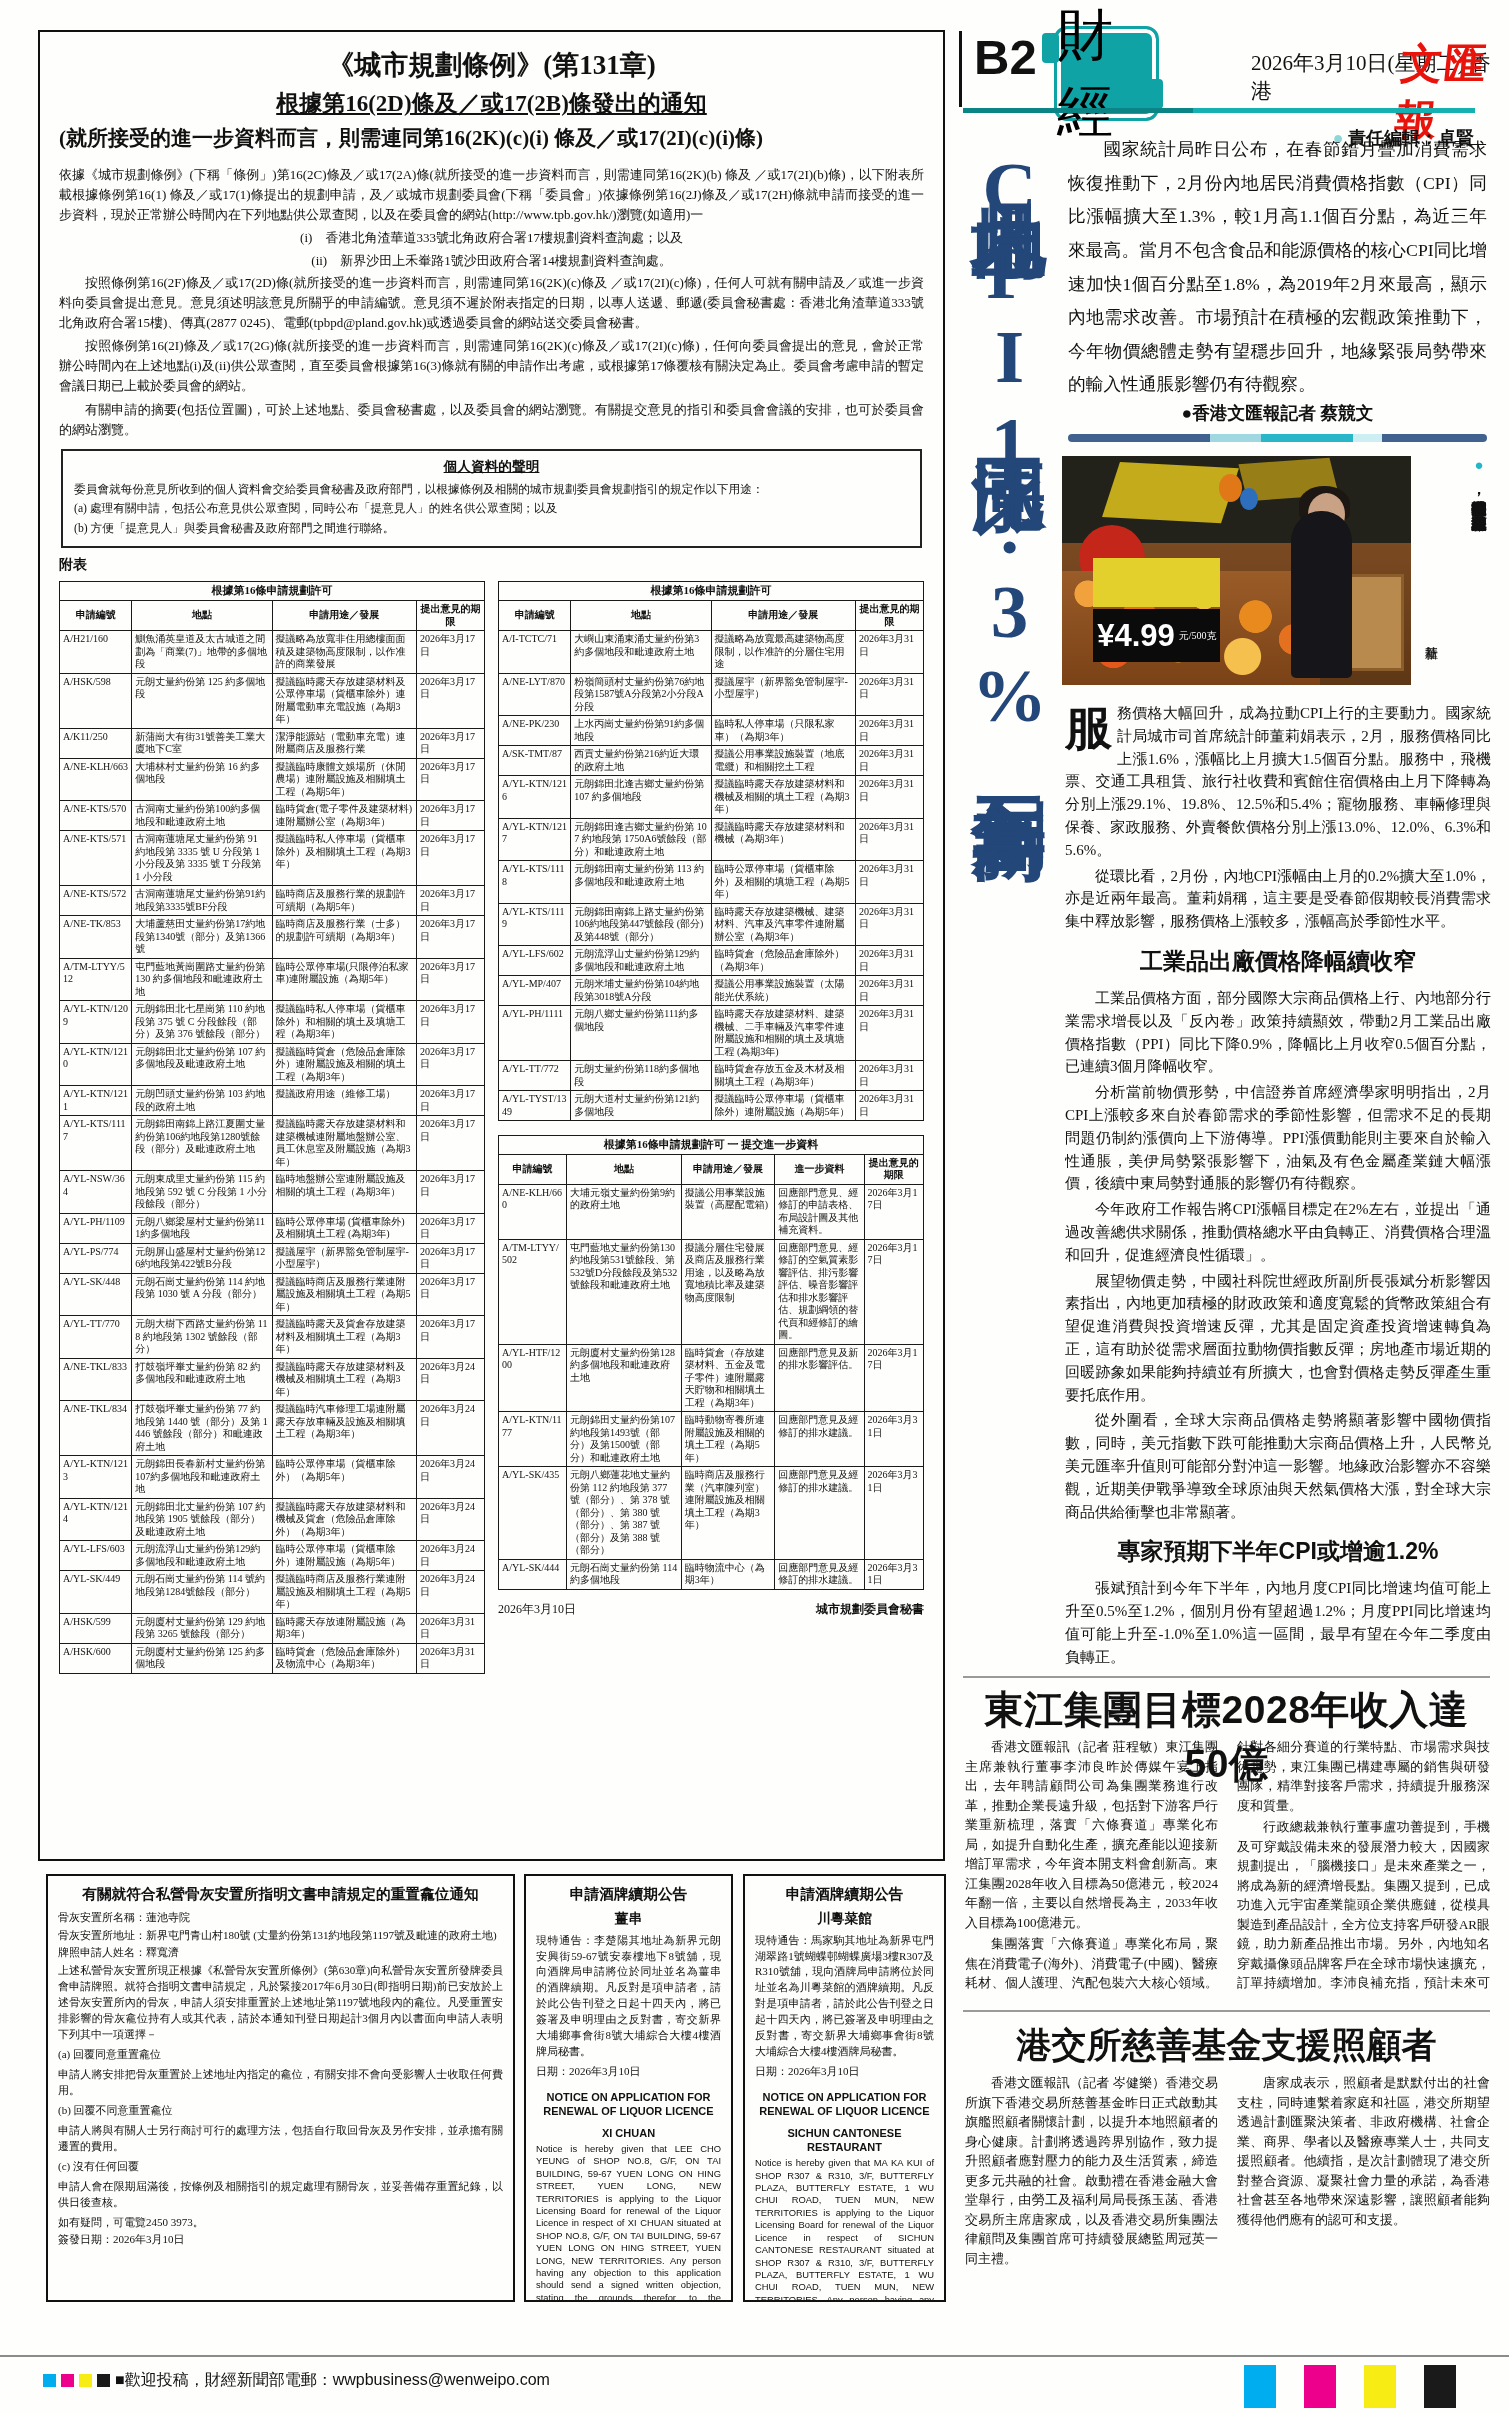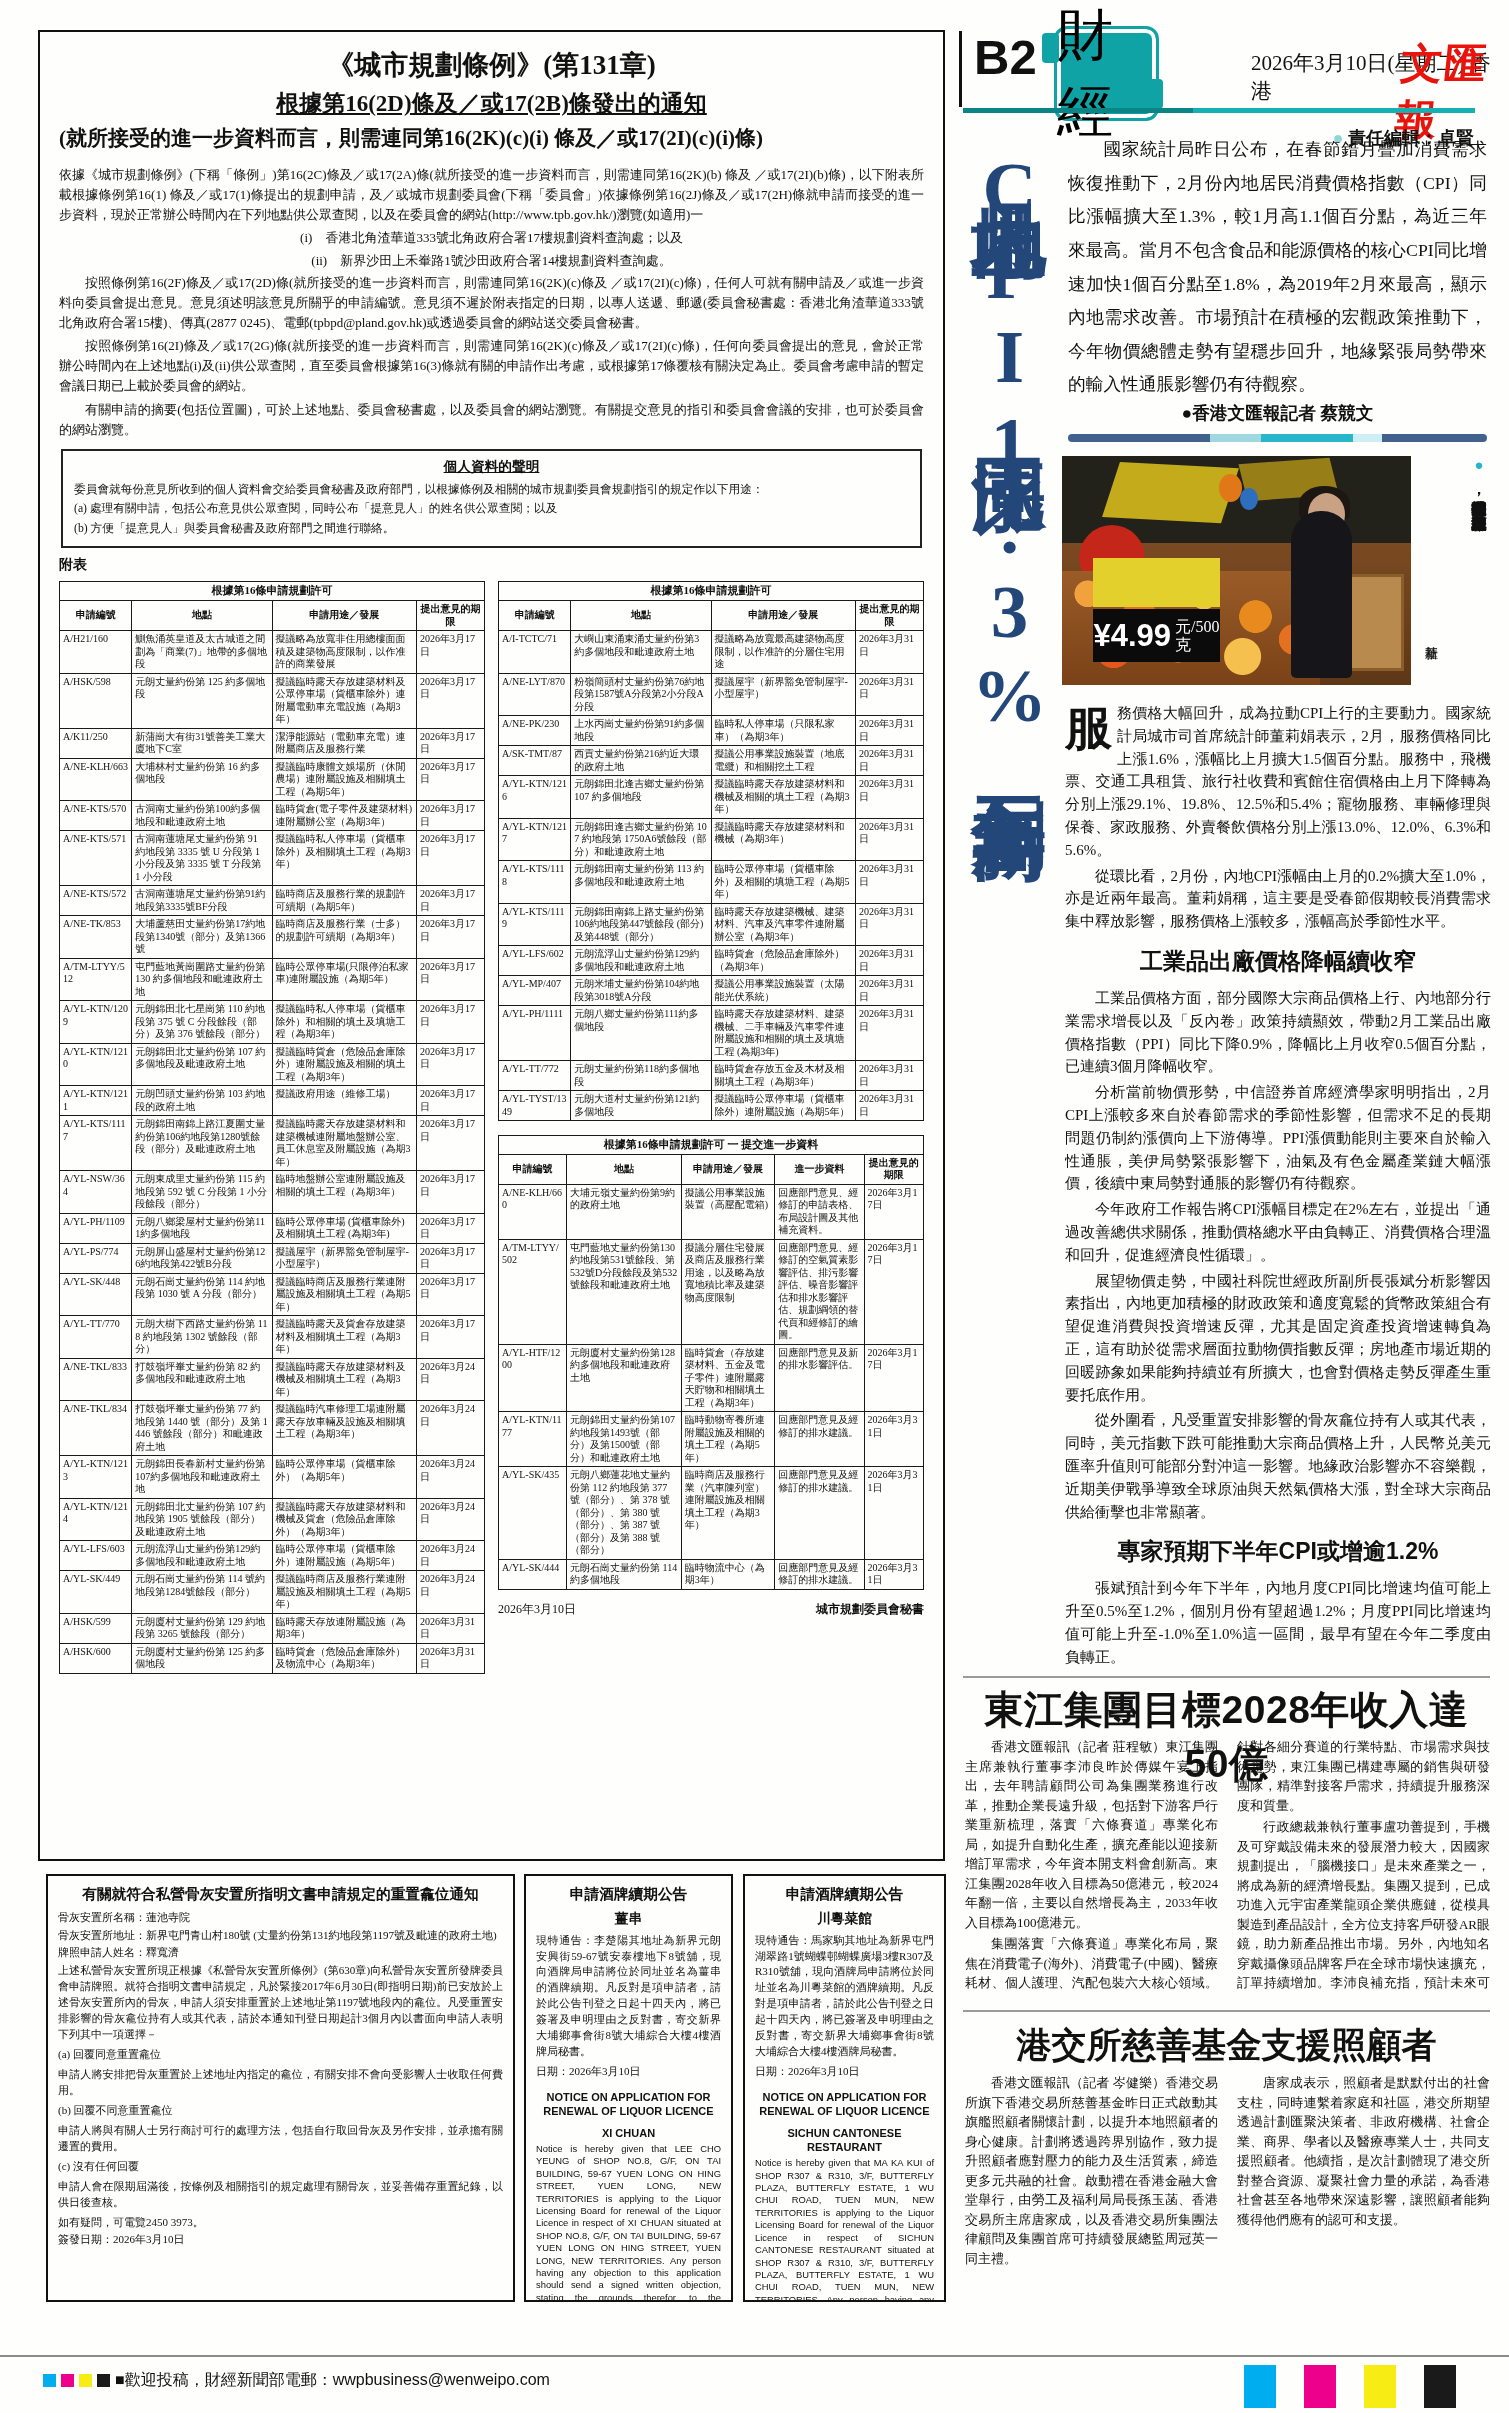--- a/index.html
+++ b/index.html
@@ -99,21 +99,21 @@
        linear-gradient(#9a5c28,#7a4217);}
   .ph-person{position:absolute;right:17%;top:24%;width:61px;height:167px;background:#15151a;
              border-radius:30px 30px 5px 5px;}
   .ph-head{position:absolute;right:19%;top:16%;width:37px;height:43px;background:#c9a184;border-radius:50%;}
   .ph-hair{position:absolute;right:17.5%;top:13%;width:51px;height:35px;background:#1c1712;border-radius:50% 50% 20% 20%;}
   .ph-crate{position:absolute;right:2%;bottom:6%;width:76px;height:91px;background:#b98a4e;border:3px solid #8a5d2b;}
   .ph-label{position:absolute;left:9%;bottom:34%;width:127px;height:49px;background:#e3d02c;}
   .ph-price{position:absolute;left:9%;bottom:10%;width:127px;height:53px;background:#0b0b0b;color:#fff;
             display:flex;align-items:center;justify-content:center;gap:4px;}
   .ph-price .big{font-size:31px;font-weight:bold;font-family:"Liberation Sans","DejaVu Sans",sans-serif;}
-  .ph-price .small{font-size:16px;line-height:1.1;}
+  .ph-price .small{font-size:10px;line-height:1.1;}
   .ph-balloon1{position:absolute;left:45%;top:8%;width:23px;height:28px;border-radius:50%;background:#e07818;}
   .ph-balloon2{position:absolute;left:51%;top:14%;width:18px;height:22px;border-radius:50%;background:#2e6fbd;}
   #photo-caption{position:absolute;left:1419px;top:457px;width:71px;height:229px;
       writing-mode:vertical-rl;text-orientation:upright;font-size:15px;font-weight:bold;line-height:23px;}
   #photo-caption .dot{color:#22b6c8;}
   #caption-credit{position:absolute;left:1420px;top:636px;width:20px;
       writing-mode:vertical-rl;text-orientation:upright;font-size:13px;}
 
   #cpi-body{position:absolute;left:1065px;top:702px;width:426px;height:963px;overflow:hidden;}
   #cpi-body .para{font-size:15px;line-height:1.52;text-align:justify;text-indent:2em;margin:0 0 3px;}
@@ -622,21 +622,21 @@
     </p>
     <div>
         <p class="para">從環比看，2月份，內地CPI漲幅由上月的0.2%擴大至1.0%，亦是近兩年最高。董莉娟稱，這主要是受春節假期較長消費需求集中釋放影響，服務價格上漲較多，漲幅高於季節性水平。</p>
       </div>
     <div class="subhead">工業品出廠價格降幅續收窄</div>
     <div>
         <p class="para">工業品價格方面，部分國際大宗商品價格上行、內地部分行業需求增長以及「反內卷」政策持續顯效，帶動2月工業品出廠價格指數（PPI）同比下降0.9%，降幅比上月收窄0.5個百分點，已連續3個月降幅收窄。</p>
         <p class="para">分析當前物價形勢，中信證券首席經濟學家明明指出，2月CPI上漲較多來自於春節需求的季節性影響，但需求不足的長期問題仍制約漲價向上下游傳導。PPI漲價動能則主要來自於輸入性通脹，美伊局勢緊張影響下，油氣及有色金屬產業鏈大幅漲價，後續中東局勢對通脹的影響仍有待觀察。</p>
         <p class="para">今年政府工作報告將CPI漲幅目標定在2%左右，並提出「通過改善總供求關係，推動價格總水平由負轉正、消費價格合理溫和回升，促進經濟良性循環」。</p>
         <p class="para">展望物價走勢，中國社科院世經政所副所長張斌分析影響因素指出，內地更加積極的財政政策和適度寬鬆的貨幣政策組合有望促進消費與投資增速反彈，尤其是固定資產投資增速轉負為正，這有助於從需求層面拉動物價指數反彈；房地產市場近期的回暖跡象如果能夠持續並有所擴大，也會對價格走勢反彈產生重要托底作用。</p>
-        <p class="para">從外圍看，凡受重置安排影響的骨灰龕位持有人或其代表，同時，美元指數下跌可能推動大宗商品價格上升，人民幣兑美元匯率升值則可能部分對沖這一影響。地緣政治影響亦不容樂觀，近期美伊戰爭導致全球原油與天然氣價格大漲，對全球大宗商品供給衝擊也非常顯著。</p>
+        <p class="para">從外圍看，全球大宗商品價格走勢將顯著影響中國物價指數，同時，美元指數下跌可能推動大宗商品價格上升，人民幣兑美元匯率升值則可能部分對沖這一影響。地緣政治影響亦不容樂觀，近期美伊戰爭導致全球原油與天然氣價格大漲，對全球大宗商品供給衝擊也非常顯著。</p>
       </div>
     <div class="subhead">專家預期下半年CPI或增逾1.2%</div>
     <div>
         <p class="para">張斌預計到今年下半年，內地月度CPI同比增速均值可能上升至0.5%至1.2%，個別月份有望超過1.2%；月度PPI同比增速均值可能上升至-1.0%至1.0%這一區間，最早有望在今年二季度由負轉正。</p>
       </div>
   </div>
 
   <div id="divider1" class="article-divider"></div>
 
   <div id="dj-headline">東江集團目標2028年收入達50億</div>

